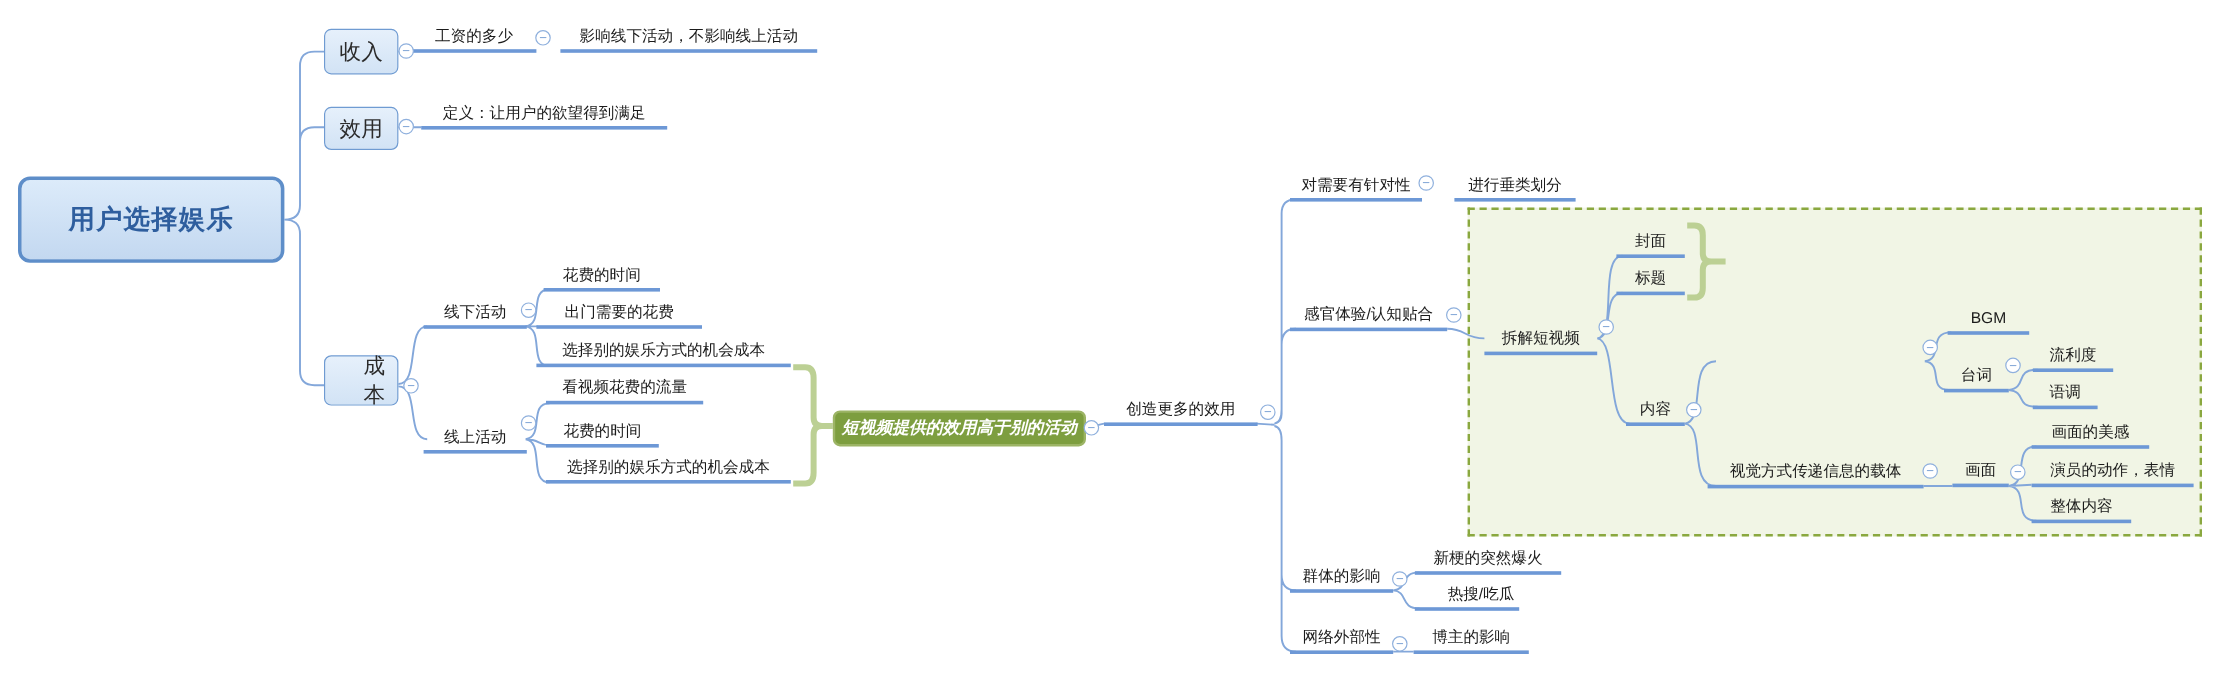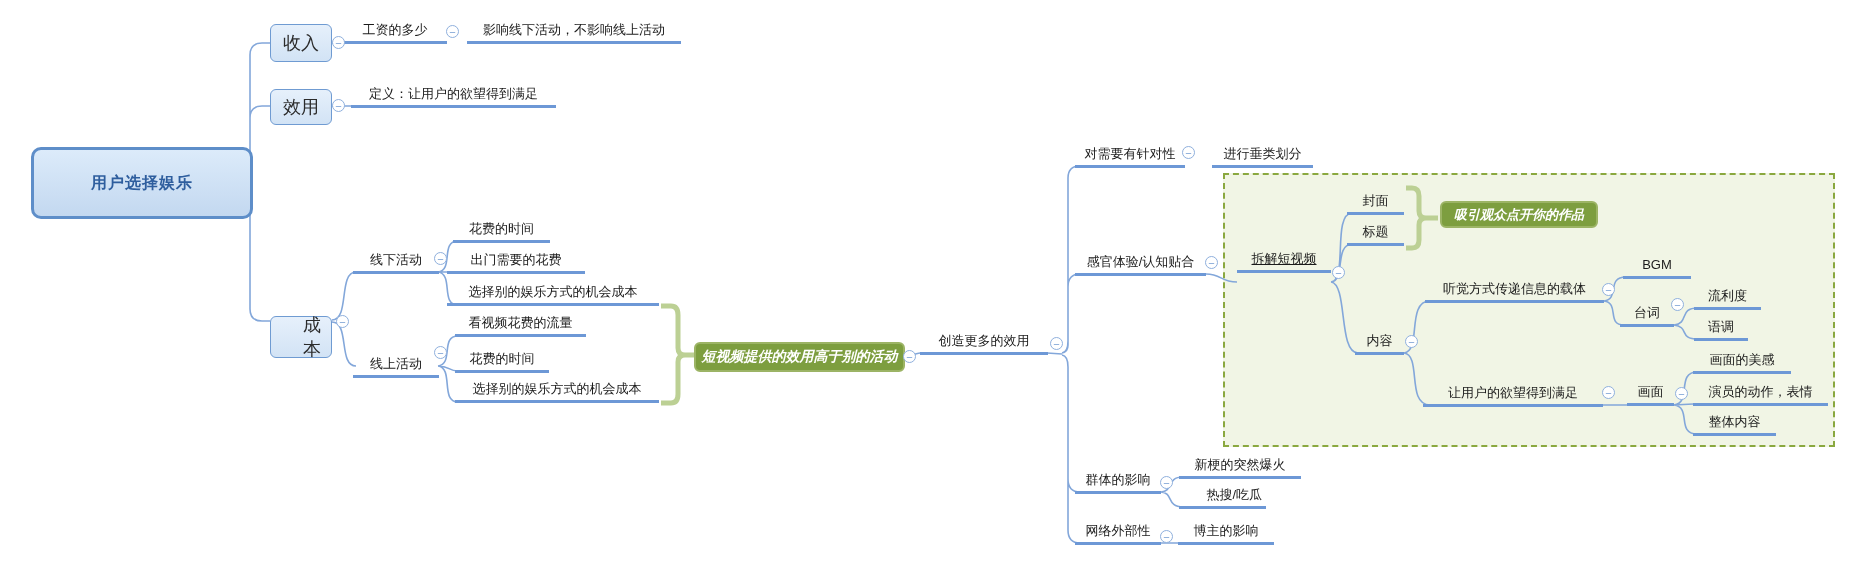--- a/index.html
+++ b/index.html
@@ -1,20 +1,20 @@
 <!DOCTYPE html>
 <html><head>
 <meta charset="utf-8">
 <style>
   html,body{margin:0;padding:0;background:#fff;}
   body{font-family:"Liberation Sans","DejaVu Sans",sans-serif;}
   #canvas{position:relative;width:1855px;height:562px;background:#fff;overflow:hidden;}
   #wires{position:absolute;left:0;top:0;z-index:1;}
   .dashed{position:absolute;left:1223px;top:173px;width:612px;height:274px;background:#f1f5e5;border:2px dashed #8aa83f;z-index:0;box-sizing:border-box;}
-  .root{position:absolute;left:31px;top:147px;width:222px;height:72px;background:linear-gradient(#dcebfa,#c3d8f0);border:3px solid #5e8ec9;border-radius:10px;display:flex;align-items:center;justify-content:center;font-size:16px;font-weight:bold;color:#2e5e9e;z-index:2;box-sizing:border-box;letter-spacing:1px;}
+  .root{position:absolute;left:15px;top:147px;width:222px;height:72px;background:linear-gradient(#dcebfa,#c3d8f0);border:3px solid #5e8ec9;border-radius:10px;display:flex;align-items:center;justify-content:center;font-size:22px;font-weight:bold;color:#2e5e9e;z-index:2;box-sizing:border-box;letter-spacing:1px;}
   .tbox{position:absolute;box-sizing:border-box;background:linear-gradient(#e6f0fb,#d2e3f5);border:1px solid #6f9bd2;border-radius:6px;display:flex;align-items:center;justify-content:center;font-size:18px;color:#2b2b2b;z-index:2;}
   .ln{position:absolute;box-sizing:border-box;border-bottom:3px solid #6d98d6;padding:1px 4px 3px;font-size:13px;line-height:17px;height:24px;color:#1b1b1b;text-align:center;white-space:nowrap;z-index:2;}
   .gnode{position:absolute;box-sizing:border-box;background:#7d9e3f;border:2px solid #9cb465;border-radius:6px;color:#ffffff;font-style:italic;font-weight:bold;display:flex;align-items:center;justify-content:center;white-space:nowrap;z-index:2;}
   .collapse{position:absolute;width:13px;height:13px;border-radius:50%;background:#fff;border:1px solid #8fb0dd;color:#7aa0d4;font-size:11px;line-height:10px;display:flex;align-items:center;justify-content:center;box-sizing:border-box;z-index:3;cursor:pointer;}
 </style>
 </head>
 <body>
 
 <div id="canvas">
 
@@ -60,21 +60,21 @@
     <path d="M661,306 L671,306 Q678,306 678,315 L678,348 Q678,355 685,355 L694,355
          M661,403 L671,403 Q678,403 678,394 L678,362 Q678,355 685,355" fill="none" stroke="#bcd094" stroke-width="5"></path>
     <path d="M1406,188 L1412,188 Q1419,188 1419,196 L1419,211 Q1419,218 1426,218 L1438,218
          M1406,248 L1412,248 Q1419,248 1419,240 L1419,225 Q1419,218 1426,218" fill="none" stroke="#bcd094" stroke-width="5"></path>
   </svg>
 
   <div class="root">用户选择娱乐</div>
 
   <div class="tbox" style="left:270px;top:24px;width:62px;height:38px;">收入</div>
   <div class="tbox" style="left:270px;top:89px;width:62px;height:36px;">效用</div>
-  <div class="tbox" style="left:270px;top:316px;width:62px;height:42px;padding-left:32px;">成本</div>
+  <div class="tbox" style="left:270px;top:296px;width:62px;height:42px;padding-left:32px;">成本</div>
 
   <div class="ln" style="left:343px;top:20px;width:104px;">工资的多少</div>
   <div class="ln" style="left:351px;top:84px;width:205px;">定义：让用户的欲望得到满足</div>
 
   <div class="ln" style="left:467px;top:20px;width:214px;">影响线下活动，不影响线上活动</div>
 
   <div class="ln" style="left:353px;top:250px;width:86px;">线下活动</div>
   <div class="ln" style="left:453px;top:219px;width:97px;">花费的时间</div>
   <div class="ln" style="left:447px;top:250px;width:138px;">出门需要的花费</div>
   <div class="ln" style="left:447px;top:282px;width:212px;">选择别的娱乐方式的机会成本</div>
@@ -84,31 +84,29 @@
   <div class="ln" style="left:455px;top:379px;width:204px;">选择别的娱乐方式的机会成本</div>
 
   <div class="gnode" style="left:694px;top:342px;width:211px;height:30px;font-size:14px;text-align:right;">短视频提供的效用高于别的活动</div>
 
   <div class="ln" style="left:920px;top:331px;width:128px;">创造更多的效用</div>
 
   <div class="ln" style="left:1075px;top:144px;width:110px;">对需要有针对性</div>
   <div class="ln" style="left:1212px;top:144px;width:101px;">进行垂类划分</div>
 
   <div class="ln" style="left:1075px;top:252px;width:131px;">感官体验/认知贴合</div>
-  <div class="ln" style="left:1237px;top:249px;width:94px;text-decoration:underline;">拆解短视频</div>
+  <div class="ln" style="left:1237px;top:272px;width:94px;">拆解短视频</div>
   <div class="ln" style="left:1347px;top:191px;width:57px;">封面</div>
   <div class="ln" style="left:1347px;top:222px;width:57px;">标题</div>
-  <div class="gnode" style="left:1440px;top:201px;width:158px;height:27px;font-size:13px;">吸引观众点开你的作品</div>
   <div class="ln" style="left:1355px;top:331px;width:49px;">内容</div>
-  <div class="ln" style="left:1425px;top:279px;width:179px;">听觉方式传递信息的载体</div>
   <div class="ln" style="left:1623px;top:255px;width:68px;">BGM</div>
   <div class="ln" style="left:1620px;top:303px;width:54px;">台词</div>
   <div class="ln" style="left:1694px;top:286px;width:67px;">流利度</div>
   <div class="ln" style="left:1694px;top:317px;width:54px;">语调</div>
-  <div class="ln" style="left:1423px;top:383px;width:180px;">让用户的欲望得到满足</div>
+  <div class="ln" style="left:1423px;top:383px;width:180px;">视觉方式传递信息的载体</div>
   <div class="ln" style="left:1627px;top:382px;width:47px;">画面</div>
   <div class="ln" style="left:1693px;top:350px;width:98px;">画面的美感</div>
   <div class="ln" style="left:1693px;top:382px;width:135px;">演员的动作，表情</div>
   <div class="ln" style="left:1693px;top:412px;width:83px;">整体内容</div>
 
   <div class="ln" style="left:1075px;top:470px;width:86px;">群体的影响</div>
   <div class="ln" style="left:1179px;top:455px;width:122px;">新梗的突然爆火</div>
   <div class="ln" style="left:1179px;top:485px;width:87px;text-align:right;">热搜/吃瓜</div>
 
   <div class="ln" style="left:1075px;top:521px;width:86px;">网络外部性</div>

